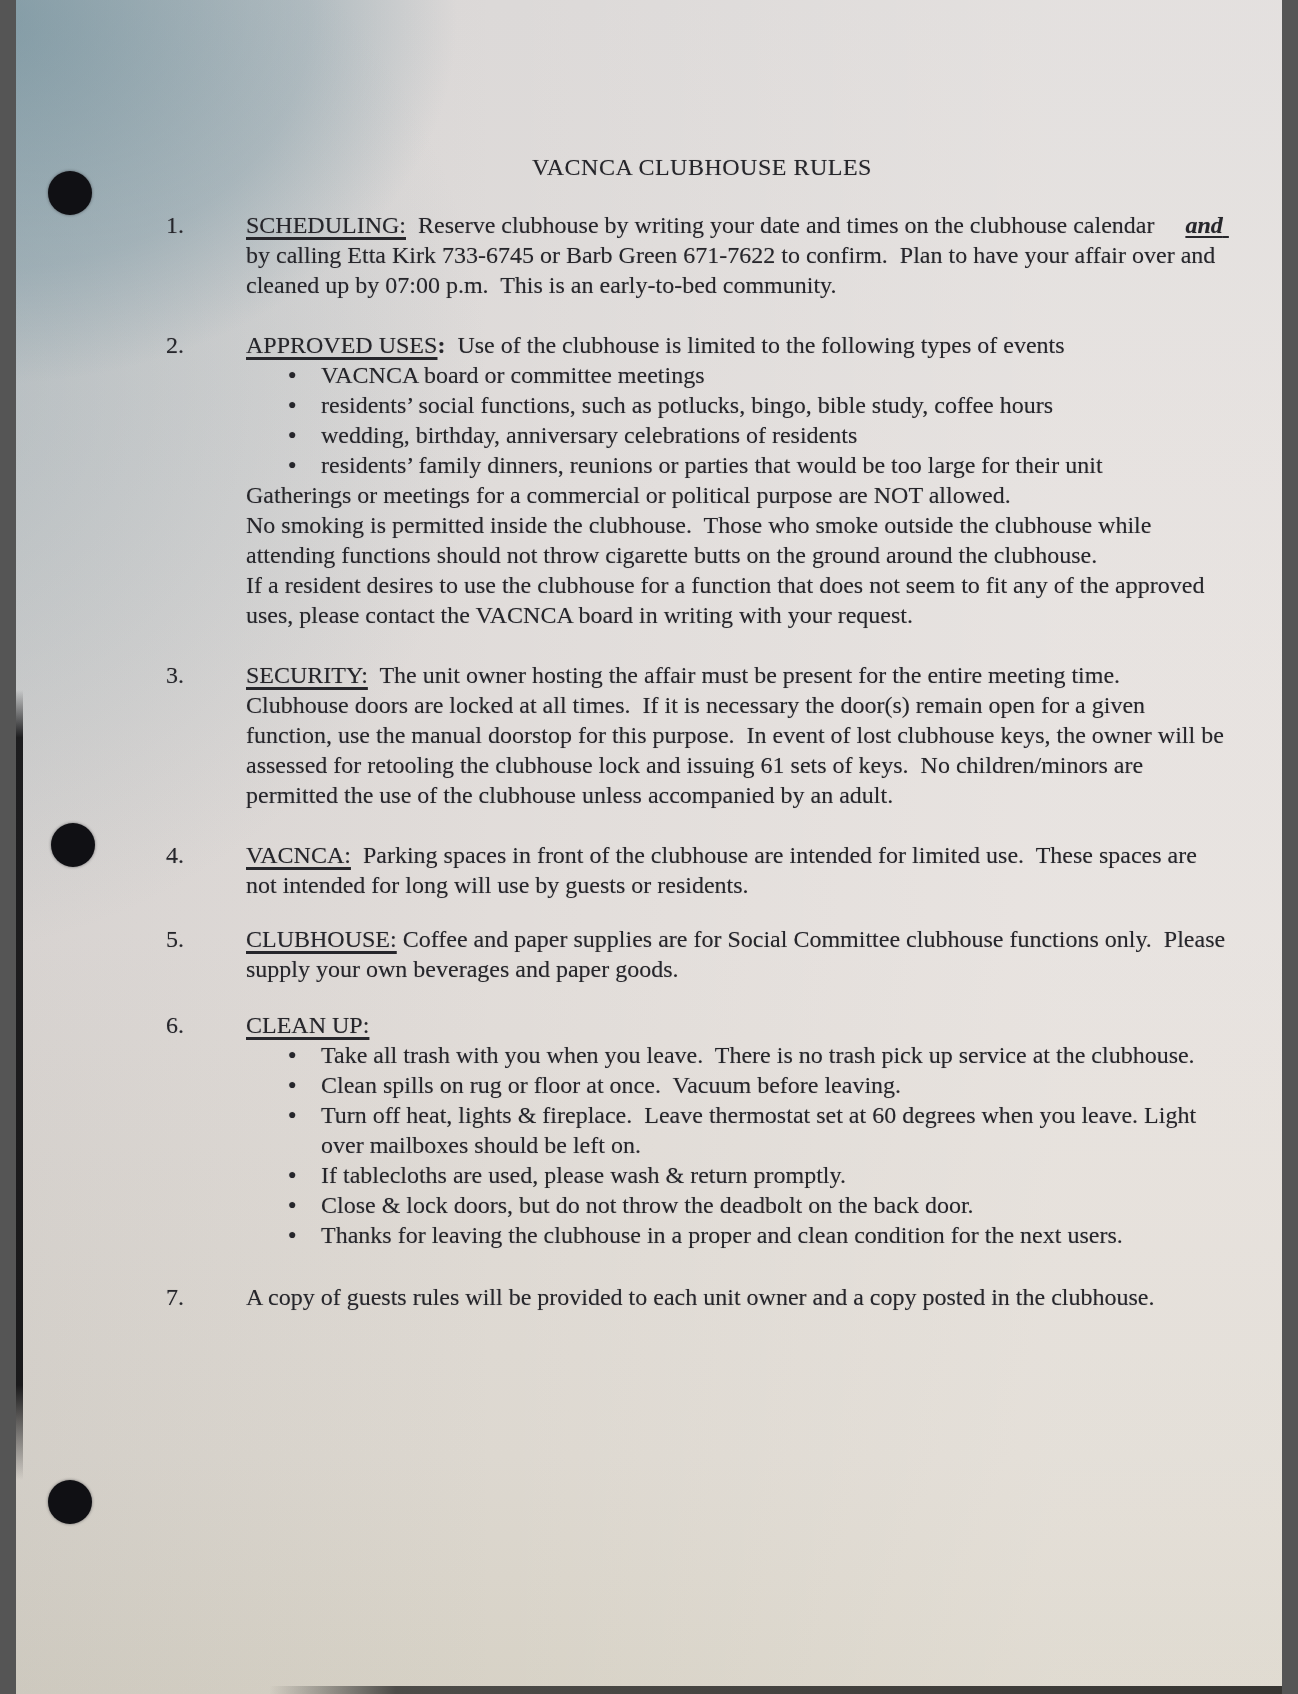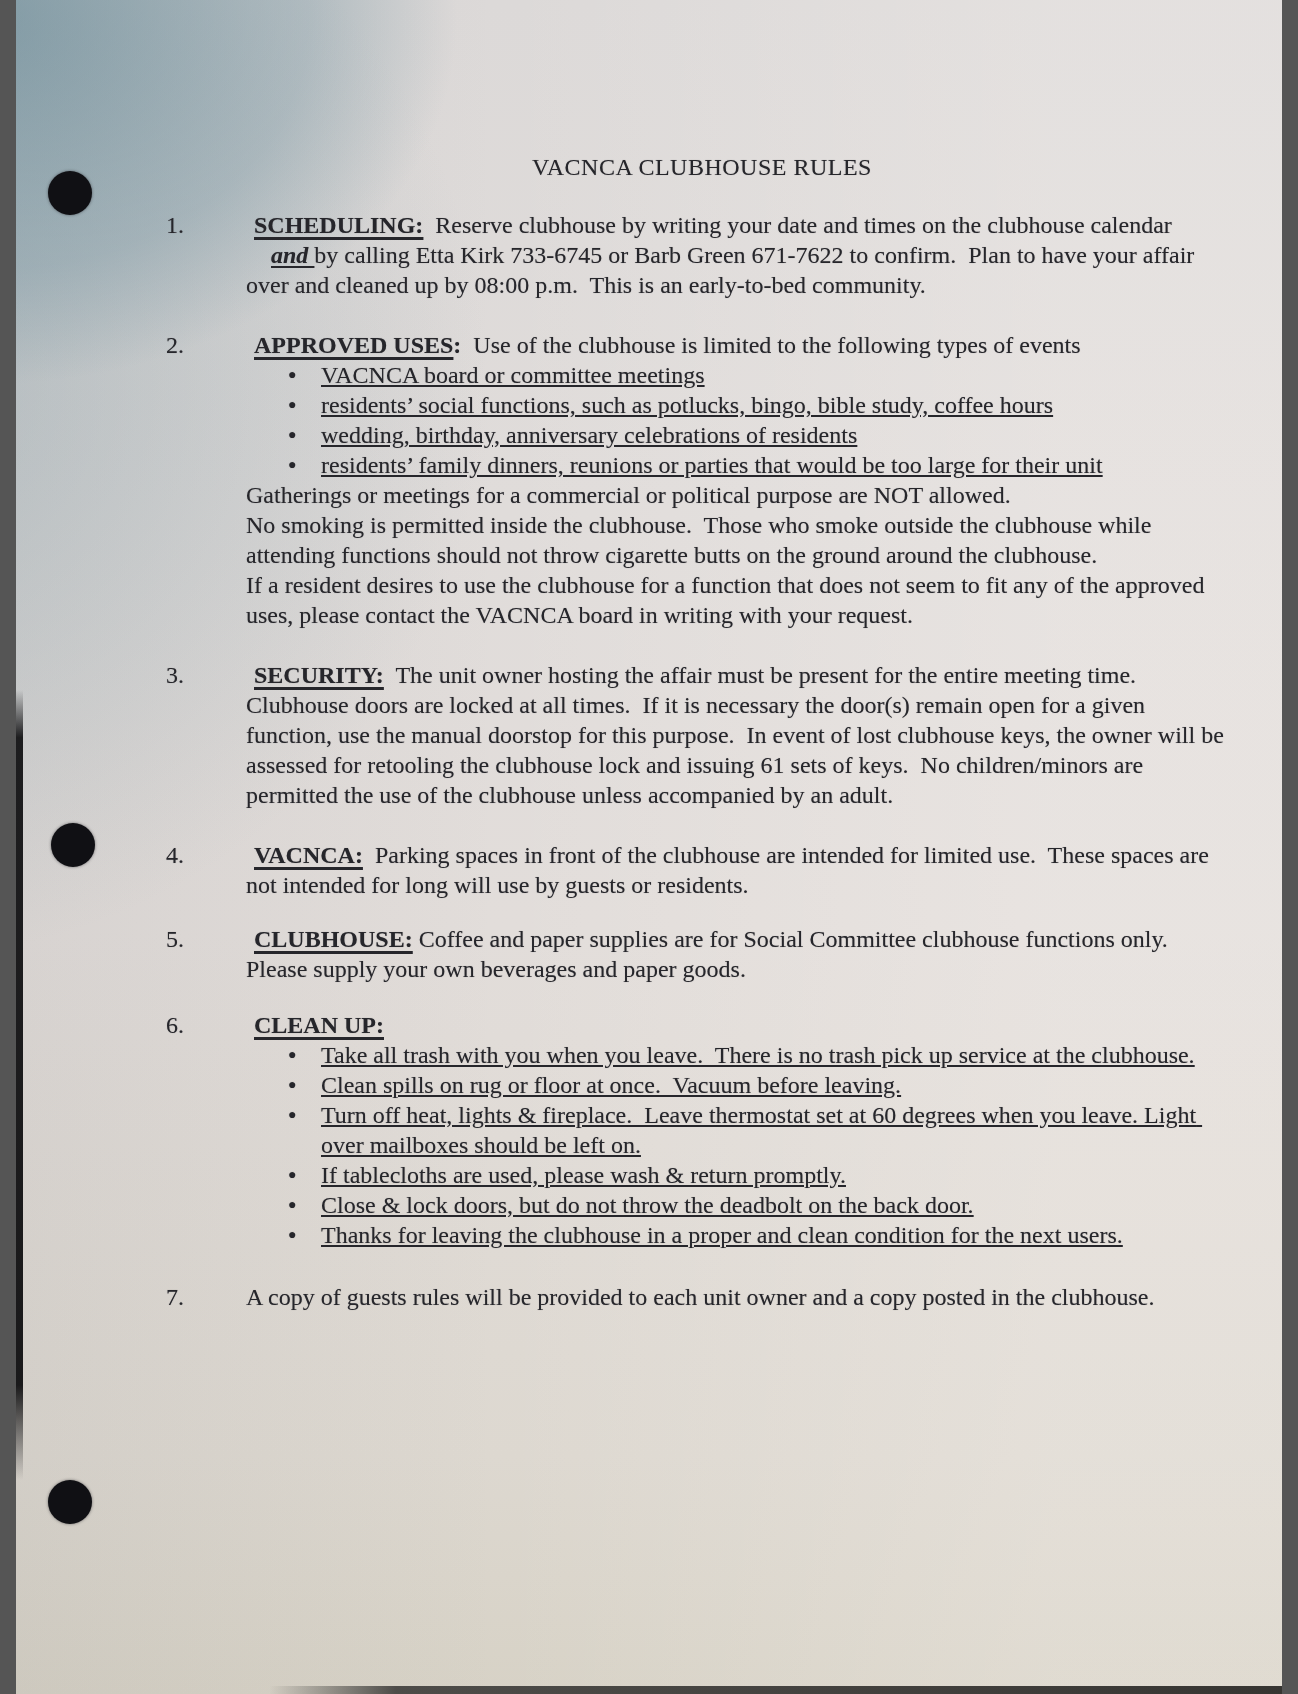--- a/index.html
+++ b/index.html
@@ -26,35 +26,34 @@
   .rule .num { width:80px; flex:none; }
   .rule .body { flex:1; white-space:pre-wrap; }
   #rules .rule:nth-child(1){ margin-top:28px; }
   #rules .rule:nth-child(2){ margin-top:30px; }
   #rules .rule:nth-child(3){ margin-top:30px; }
   #rules .rule:nth-child(4){ margin-top:30px; }
   #rules .rule:nth-child(5){ margin-top:24px; }
   #rules .rule:nth-child(6){ margin-top:26px; }
   #rules .rule:nth-child(7){ margin-top:32px; }
   .h {
-    font-weight:700;
+    font-weight:400;
     text-decoration:underline;
     text-decoration-thickness:2.6px;
     text-underline-offset:4px;
-    margin-left:8px;
   }
   .h-colon { font-weight:700; }
   .seg-em {
     font-weight:700; font-style:italic;
     text-decoration:underline;
     text-decoration-thickness:2px;
     text-underline-offset:3px;
     margin-left:25px;
   }
-  ul.bullets { margin:0; padding:0; list-style:none;text-decoration:underline; }
+  ul.bullets { margin:0; padding:0; list-style:none; }
   ul.bullets li { position:relative; padding-left:75px; white-space:pre-wrap; }
   ul.bullets li::before {
     content:"\25CF";
     position:absolute; left:42px; top:0;
     font-size:14px; line-height:30px;
   }
   .para { white-space:pre-wrap; }
   .footer { margin-top:52px; }
   .hole {
     position:absolute; width:44px; height:44px; border-radius:50%;
@@ -80,21 +79,21 @@
   <div class="hole hole-middle"></div>
   <div class="hole hole-bottom"></div>
   <div class="edge-left"></div>
   <div class="edge-bottom"></div>
 
   <div class="doc">
     <div class="title">VACNCA CLUBHOUSE RULES</div>
     <div id="rules">
         <div class="rule">
           <span class="num">1.</span>
-          <div class="body"><span class="h">SCHEDULING:</span><span>  Reserve clubhouse by writing your date and times on the clubhouse calendar </span><span class="seg-em">and </span><span>by calling Etta Kirk 733-6745 or Barb Green 671-7622 to confirm.  Plan to have your affair over and cleaned up by 08:00 p.m.  This is an early-to-bed community.</span></div>
+          <div class="body"><span class="h">SCHEDULING:</span><span>  Reserve clubhouse by writing your date and times on the clubhouse calendar </span><span class="seg-em">and </span><span>by calling Etta Kirk 733-6745 or Barb Green 671-7622 to confirm.  Plan to have your affair over and cleaned up by 07:00 p.m.  This is an early-to-bed community.</span></div>
         </div>
         <div class="rule">
           <span class="num">2.</span>
           <div class="body"><span class="h">APPROVED USES</span><span class="h-colon">:</span><span>  Use of the clubhouse is limited to the following types of events</span><ul class="bullets"><li>VACNCA board or committee meetings</li><li>residents’ social functions, such as potlucks, bingo, bible study, coffee hours</li><li>wedding, birthday, anniversary celebrations of residents</li><li>residents’ family dinners, reunions or parties that would be too large for their unit</li></ul><div class="para">Gatherings or meetings for a commercial or political purpose are NOT allowed.
 No smoking is permitted inside the clubhouse.  Those who smoke outside the clubhouse while attending functions should not throw cigarette butts on the ground around the clubhouse.
 If a resident desires to use the clubhouse for a function that does not seem to fit any of the approved uses, please contact the VACNCA board in writing with your request.</div></div>
         </div>
         <div class="rule">
           <span class="num">3.</span>
           <div class="body"><span class="h">SECURITY:</span><span>  The unit owner hosting the affair must be present for the entire meeting time.  Clubhouse doors are locked at all times.  If it is necessary the door(s) remain open for a given function, use the manual doorstop for this purpose.  In event of lost clubhouse keys, the owner will be assessed for retooling the clubhouse lock and issuing 61 sets of keys.  No children/minors are permitted the use of the clubhouse unless accompanied by an adult.</span></div>

